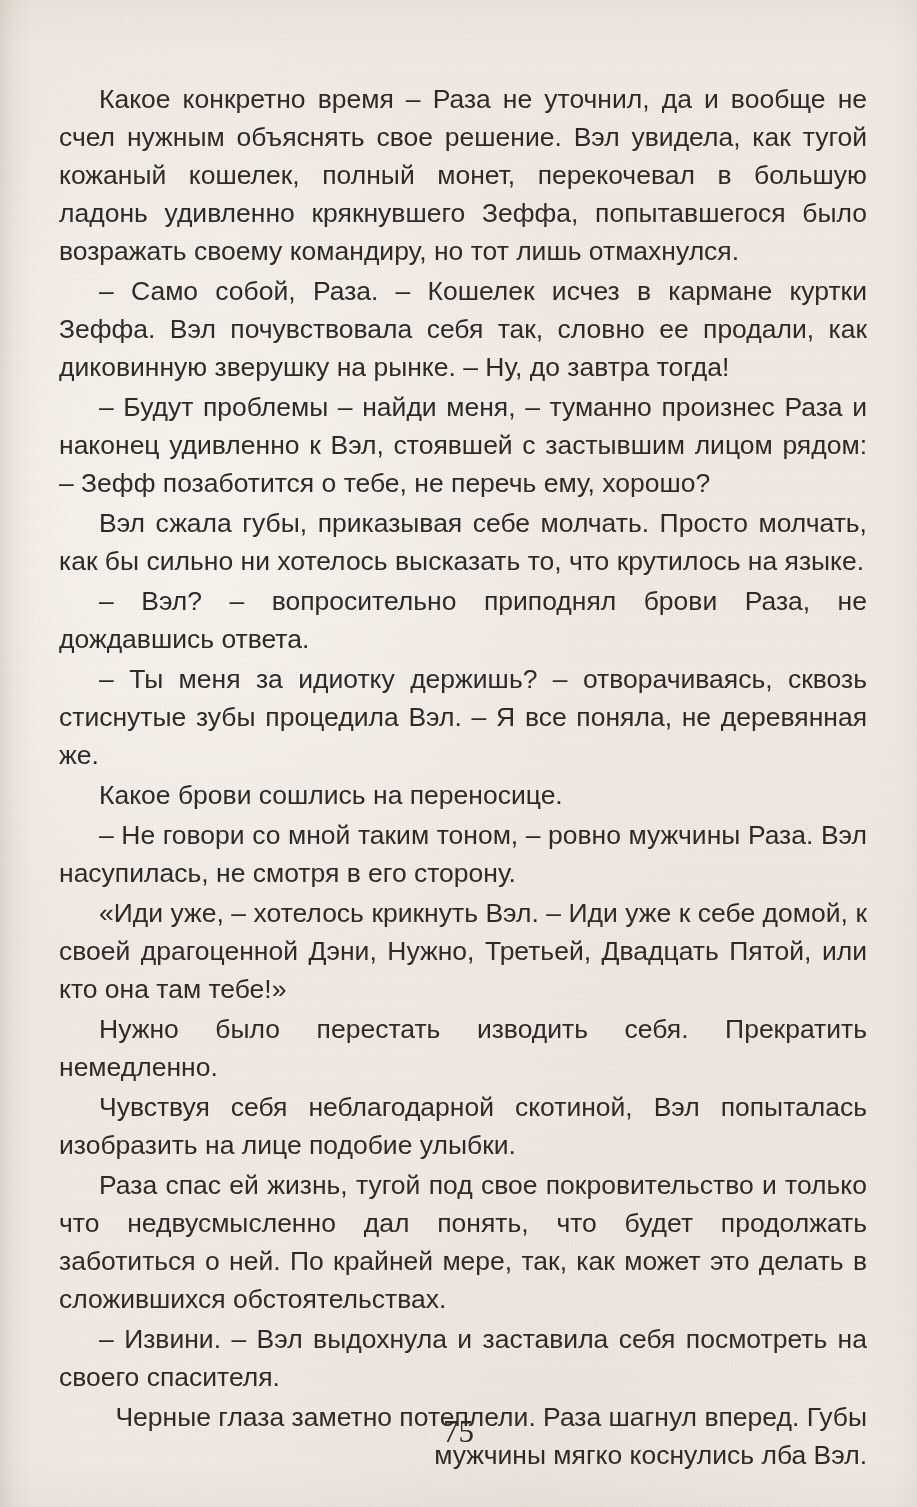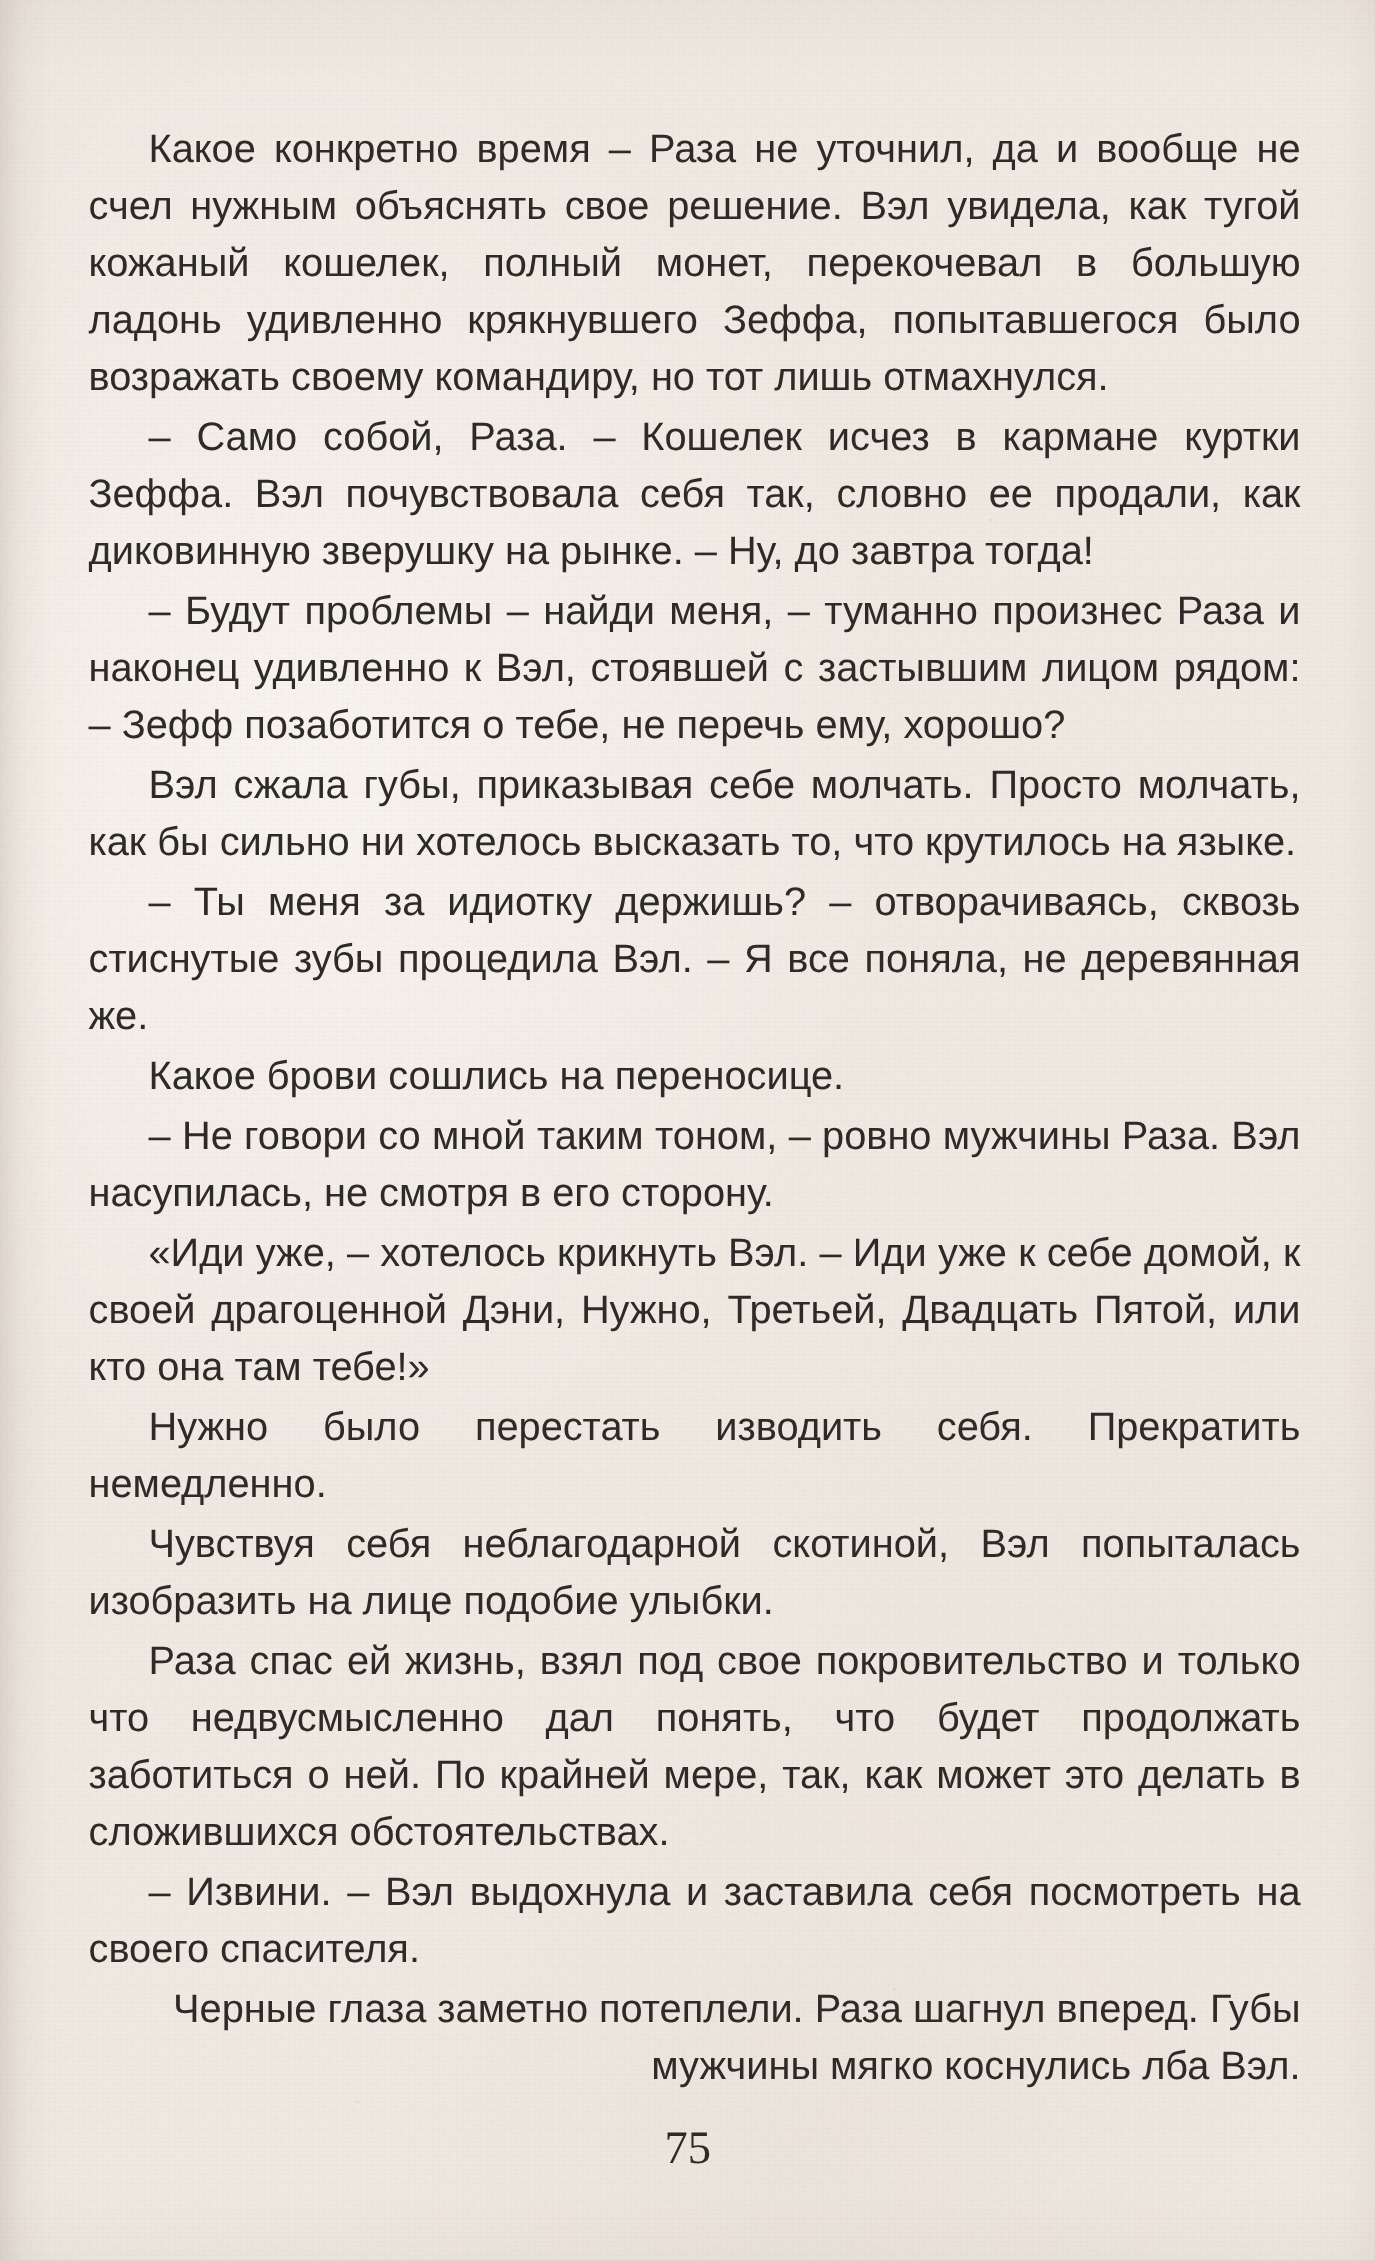--- a/index.html
+++ b/index.html
@@ -131,26 +131,27 @@
 <div class="page">
 
   <div class="grain"></div>
   <div class="specks"></div>
 
   <div class="text-block">
     <p class="para">Какое конкретно время – Раза не уточнил, да и вообще не счел нужным объяснять свое решение. Вэл увидела, как тугой кожаный кошелек, полный монет, перекочевал в большую ладонь удивленно крякнувшего Зеффа, попытавшегося было возражать своему командиру, но тот лишь отмахнулся.</p>
     <p class="para">– Само собой, Раза. – Кошелек исчез в кармане куртки Зеффа. Вэл почувствовала себя так, словно ее продали, как диковинную зверушку на рынке. – Ну, до завтра тогда!</p>
     <p class="para">– Будут проблемы – найди меня, – туманно произнес Раза и наконец удивленно к Вэл, стоявшей с застывшим лицом рядом: – Зефф позаботится о тебе, не перечь ему, хорошо?</p>
     <p class="para">Вэл сжала губы, приказывая себе молчать. Просто молчать, как бы сильно ни хотелось высказать то, что крутилось на языке.</p>
+    <p class="para">– Вэл? – вопросительно приподнял брови Раза, не дождавшись ответа.</p>
     <p class="para">– Ты меня за идиотку держишь? – отворачиваясь, сквозь стиснутые зубы процедила Вэл. – Я все поняла, не деревянная же.</p>
     <p class="para">Какое брови сошлись на переносице.</p>
     <p class="para">– Не говори со мной таким тоном, – ровно мужчины Раза. Вэл насупилась, не смотря в его сторону.</p>
     <p class="para">«Иди уже, – хотелось крикнуть Вэл. – Иди уже к себе домой, к своей драгоценной Дэни, Нужно, Третьей, Двадцать Пятой, или кто она там тебе!»</p>
     <p class="para">Нужно было перестать изводить себя. Прекратить немедленно.</p>
     <p class="para">Чувствуя себя неблагодарной скотиной, Вэл попыталась изобразить на лице подобие улыбки.</p>
-    <p class="para">Раза спас ей жизнь, взял под свое покровительство и только что недвусмысленно дал понять, что будет продолжать заботиться о ней. По крайней мере, так, как может это делать в сложившихся обстоятельствах.</p>
+    <p class="para">Раза спас ей жизнь, тугой под свое покровительство и только что недвусмысленно дал понять, что будет продолжать заботиться о ней. По крайней мере, так, как может это делать в сложившихся обстоятельствах.</p>
     <p class="para">– Извини. – Вэл выдохнула и заставила себя посмотреть на своего спасителя.</p>
     <p class="para">Черные глаза заметно потеплели. Раза шагнул вперед. Губы мужчины мягко коснулись лба Вэл.</p>
   </div>
 
   <div class="folio">75</div>
 
 </div>
 
 </body></html>

